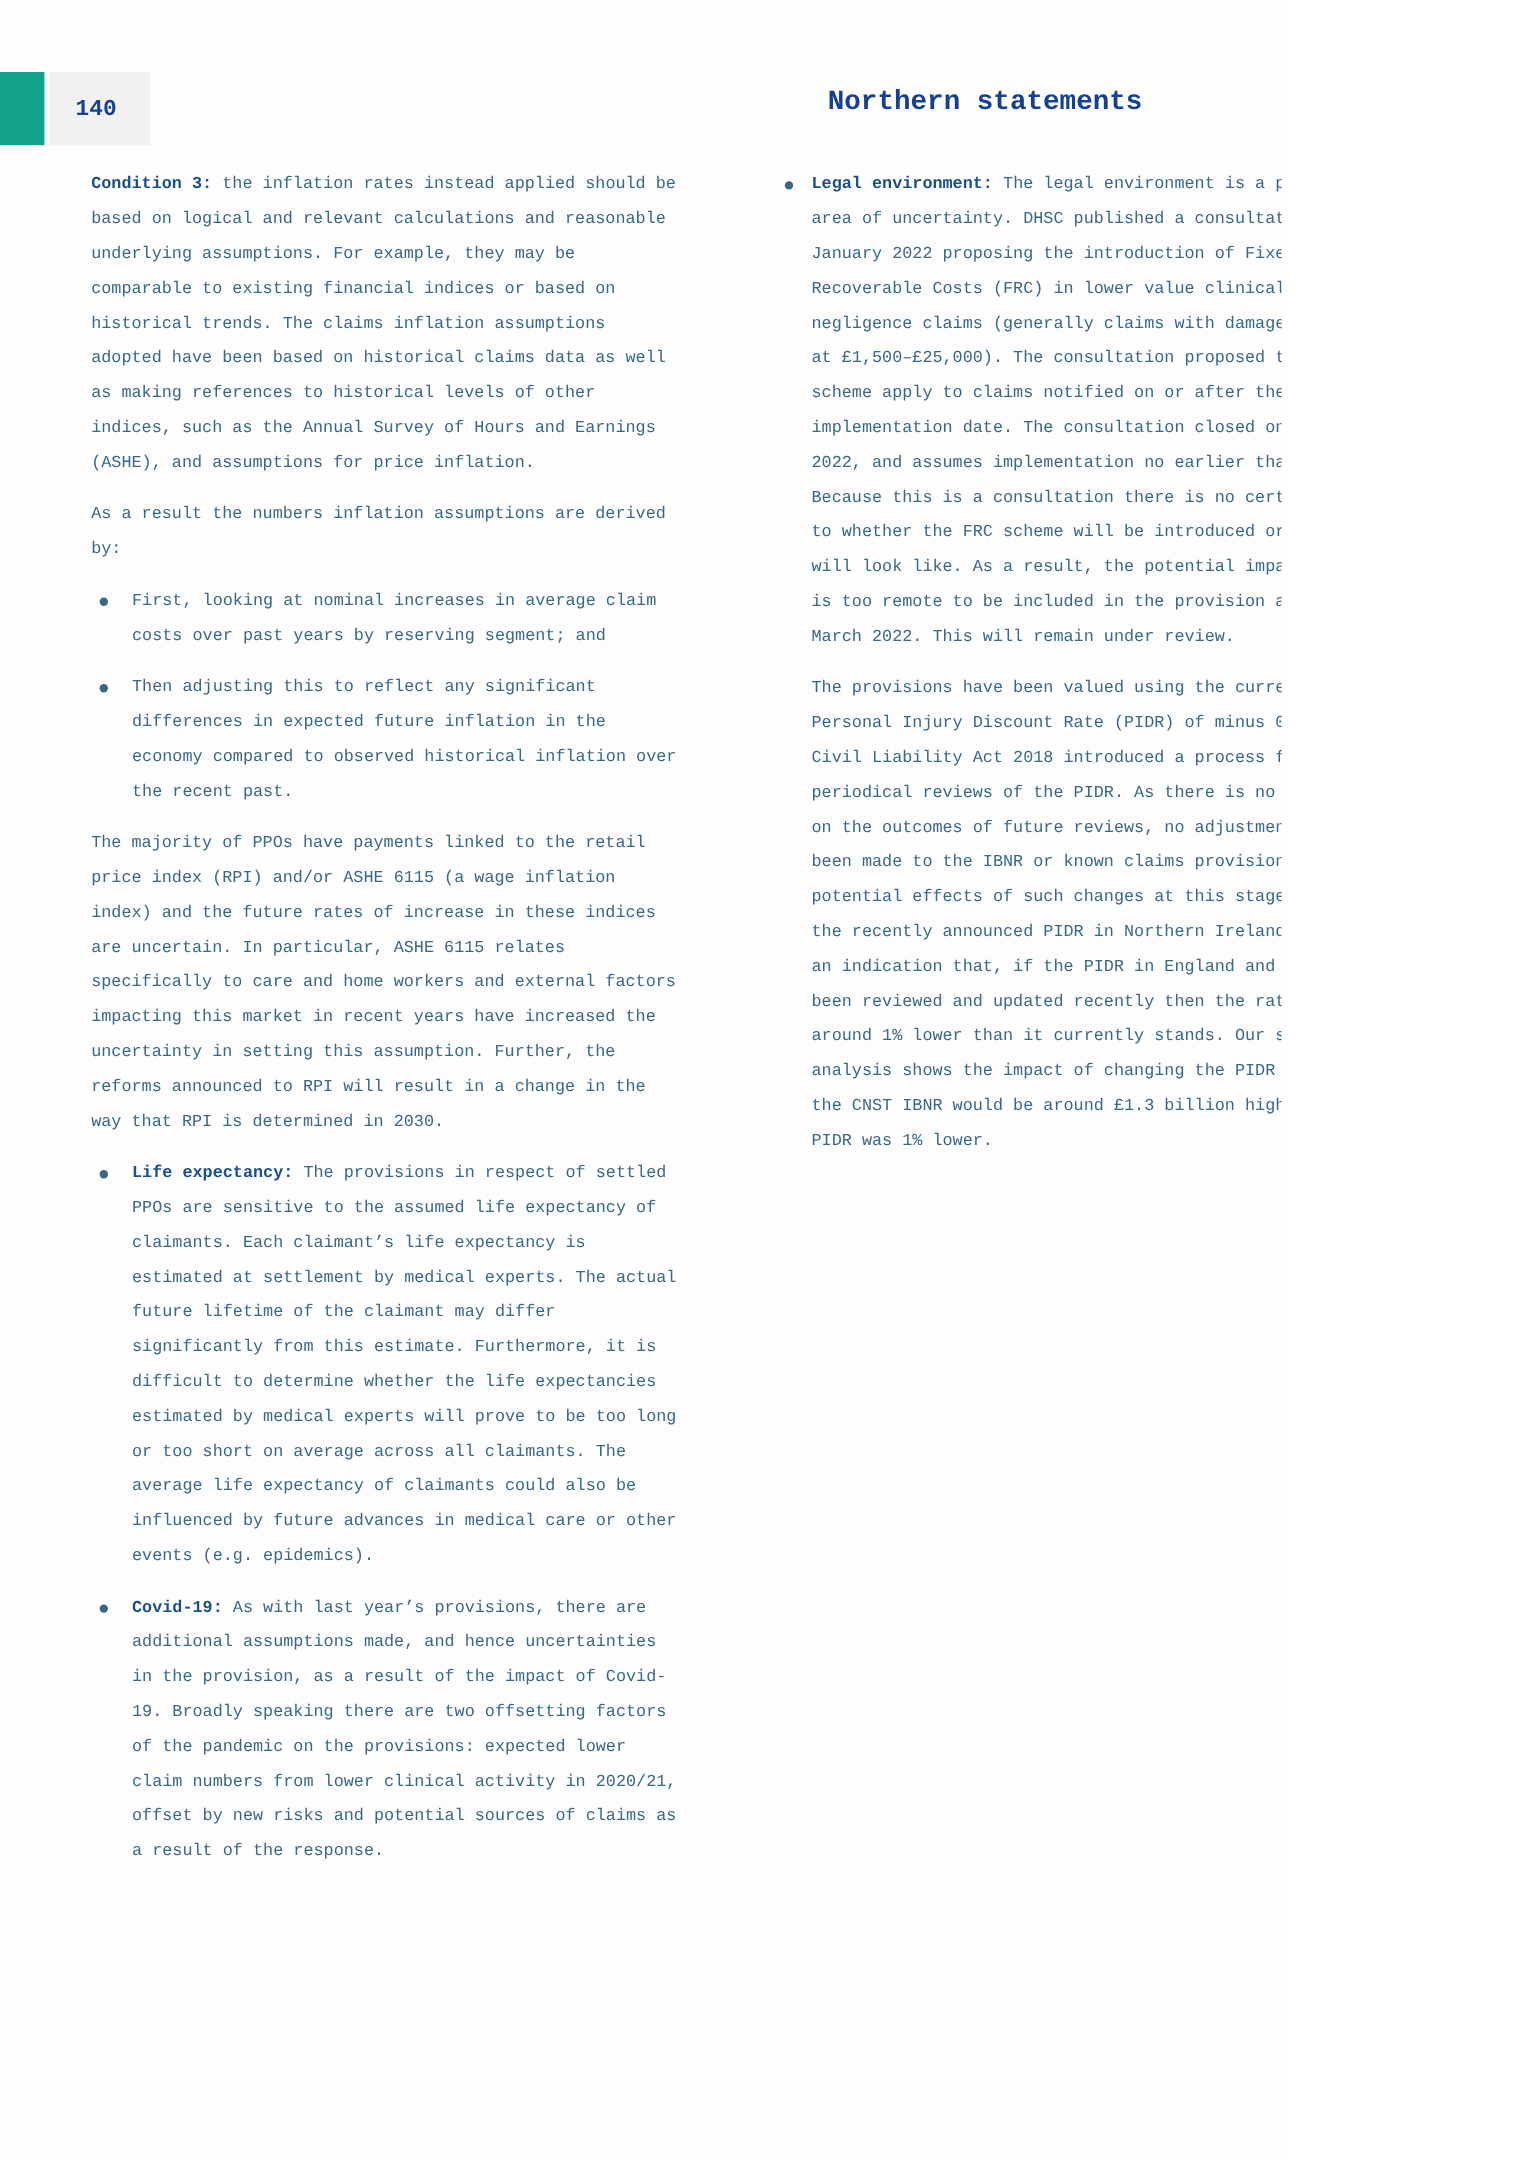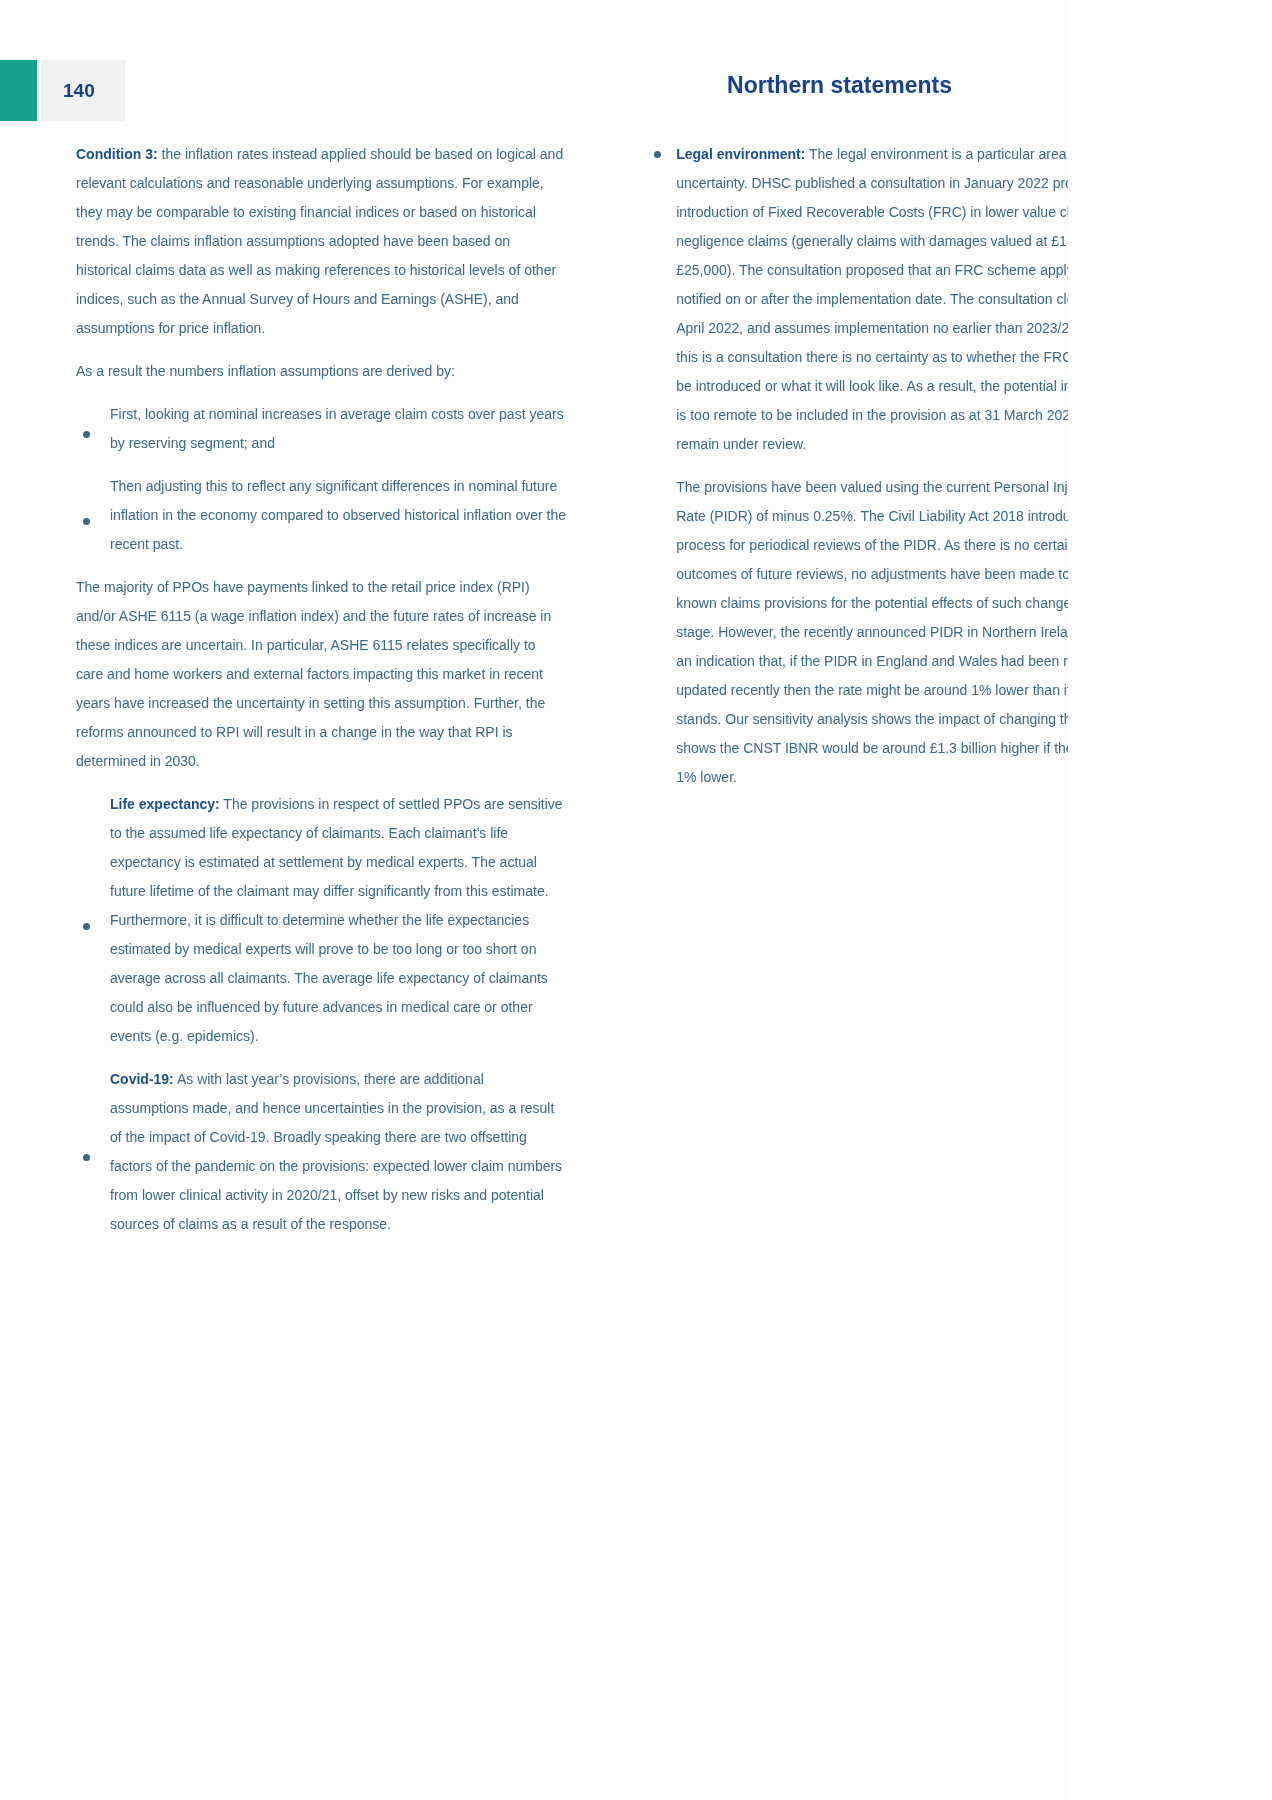--- a/index.html
+++ b/index.html
@@ -1,21 +1,21 @@
 <!DOCTYPE html>
 <html style="--accent-teal: #14a28b; --page-box-gray: #f1f1f1; --header-navy: #17418f; --lead-navy: #1d4f8c; --body-blue: #3a6885; --page-bg: #fdfdfd;"><head>
 <meta charset="utf-8">
 <style>
   html, body { margin: 0; padding: 0; background: #ffffff; }
   .page {
     position: relative;
     width: 1068px;
     height: 1800px;
     background: var(--page-bg, #fdfdfd);
-    font-family: Liberation Sans, sans-serif;
+    font-family: Liberation Mono, monospace;
     color: var(--body-blue, #3a6885);
     overflow: hidden;
   }
   .accent {
     position: absolute;
     left: 0; top: 60px;
     width: 37px; height: 61px;
     background: var(--accent-teal, #14a28b);
   }
   .pagenum-box {
@@ -44,21 +44,21 @@
     width: 1103px;
     display: flex;
     gap: 65px;
   }
   .col { font-size: 14px; line-height: 29px; margin-left: 23px; }
   .col-left  { width: 510px; }
   .col-right { width: 522px; }
   .para { margin: 0 0 14px 0; }
   .lead { font-weight: bold; color: var(--lead-navy, #1d4f8c); }
   .bullet { display: flex; margin: 0 0 14px 0; }
-  .col-left .bullet { padding-left: 7px; align-items: center; }
+  .col-left .bullet { padding-left: 7px; }
   .dot {
     flex: 0 0 auto;
     width: 7px; height: 7px;
     border-radius: 50%;
     background: currentColor;
     margin-top: 11px;
   }
   .col-left  .dot { margin-right: 20px; }
   .col-right .dot { margin-right: 15px; }
   .col-right .para { margin-left: 22px; }
@@ -85,21 +85,21 @@
 
       <p class="para">As a result the numbers inflation assumptions are derived by:</p>
 
       <div class="bullet">
         <span class="dot"></span>
         <span class="btext">First, looking at nominal increases in average claim costs over past years by reserving segment; and</span>
       </div>
 
       <div class="bullet">
         <span class="dot"></span>
-        <span class="btext">Then adjusting this to reflect any significant differences in nominal future inflation in the economy compared to observed historical inflation over the recent past.</span>
+        <span class="btext">Then adjusting this to reflect any significant differences in expected future inflation in the economy compared to observed historical inflation over the recent past.</span>
       </div>
 
       <p class="para">The majority of PPOs have payments linked to the retail price index (RPI) and/or ASHE 6115 (a wage inflation index) and the future rates of increase in these indices are uncertain. In particular, ASHE 6115 relates specifically to care and home workers and external factors impacting this market in recent years have increased the uncertainty in setting this assumption. Further, the reforms announced to RPI will result in a change in the way that RPI is determined in 2030.</p>
 
       <div class="bullet">
         <span class="dot"></span>
         <span class="btext"><span class="lead">Life expectancy:</span><span> The provisions in respect of settled PPOs are sensitive to the assumed life expectancy of claimants. Each claimant’s life expectancy is estimated at settlement by medical experts. The actual future lifetime of the claimant may differ significantly from this estimate. Furthermore, it is difficult to determine whether the life expectancies estimated by medical experts will prove to be too long or too short on average across all claimants. The average life expectancy of claimants could also be influenced by future advances in medical care or other events (e.g. epidemics).</span></span>
       </div>
 
       <div class="bullet">

